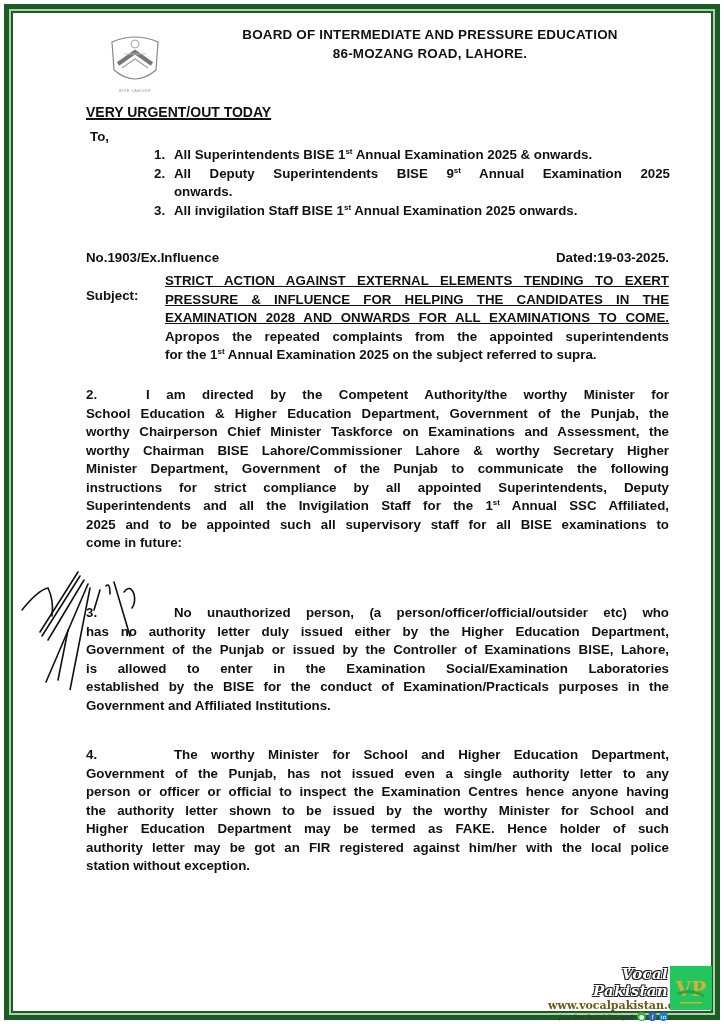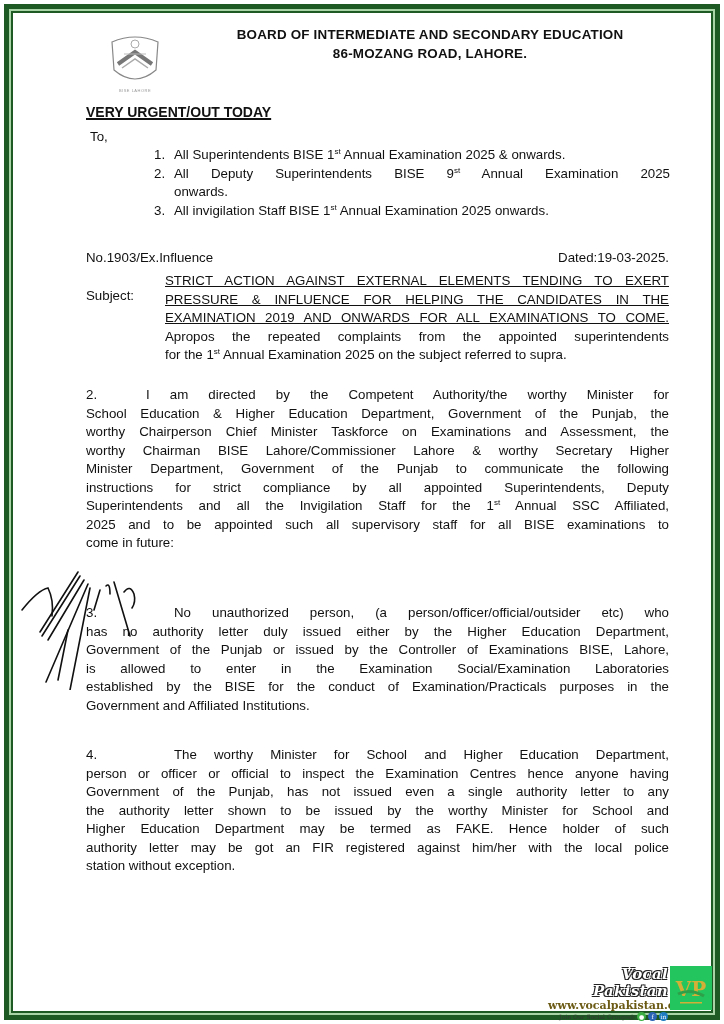--- a/index.html
+++ b/index.html
@@ -19,21 +19,21 @@
     border: 2px solid #a9d4a8;
     box-sizing: border-box;
   }
   .frame-inner {
     position: absolute; left: 11px; top: 11px; right: 11px; bottom: 11px;
     border: 2px solid #1e5a24;
     box-sizing: border-box;
   }
   .page {
     position: absolute; left: 86px; top: 0; width: 583px;
-    font-size: 13.3px; line-height: 18.5px; font-weight: normal;
+    font-size: 13.3px; line-height: 18.5px; font-weight: bold;
   }
   .logo {
     position: absolute; left: 104px; top: 32px; width: 62px; height: 58px;
   }
   .logo-caption {
     position: absolute; left: 104px; top: 88px; width: 62px; text-align: center;
     font-size: 4px; color: #999; font-weight: normal; letter-spacing: 0.5px;
   }
   .header {
     position: absolute; left: 190px; top: 25px; width: 480px; text-align: center;
@@ -93,21 +93,21 @@
     <path d="M8 10 Q31 0 54 10 L52 38 Q31 56 10 38 Z" fill="none" stroke="#888" stroke-width="1.2"></path>
     <path d="M14 32 L31 20 L48 32" fill="none" stroke="#777" stroke-width="4"></path>
     <path d="M18 36 L31 27 L44 36" fill="none" stroke="#aaa" stroke-width="1.5"></path>
     <circle cx="31" cy="12" r="4" fill="none" stroke="#aaa" stroke-width="1"></circle>
     <line x1="20" y1="22" x2="42" y2="22" stroke="#bbb" stroke-width="1"></line>
   </svg>
 </div>
 <div class="logo-caption">BISE LAHORE</div>
 
 <div class="header">
-  <div>BOARD OF INTERMEDIATE AND SECONDARY EDUCATION</div>
+  <div>BOARD OF INTERMEDIATE AND PRESSURE EDUCATION</div>
   <div>86-MOZANG ROAD, LAHORE.</div>
 </div>
 
 <div class="urgent">VERY URGENT/OUT TODAY</div>
 
 <div class="page" style="position:absolute;left:0;top:0;width:724px;height:1024px;">
   <div class="abs to">To,</div>
 
   <ul class="abs list">
     <li>
@@ -122,21 +122,21 @@
     </li>
   </ul>
 
   <div class="abs ref">No.1903/Ex.Influence</div>
   <div class="abs dated">Dated:19-03-2025.</div>
 
   <div class="abs subj-label">Subject:</div>
   <div class="abs subj-text">
     <span class="jline u">STRICT ACTION AGAINST EXTERNAL ELEMENTS TENDING TO EXERT</span>
     <span class="jline u">PRESSURE &amp; INFLUENCE FOR HELPING THE CANDIDATES IN THE</span>
-    <span class="jline u">EXAMINATION 2019 AND ONWARDS FOR ALL EXAMINATIONS TO COME.</span>
+    <span class="jline u">EXAMINATION 2028 AND ONWARDS FOR ALL EXAMINATIONS TO COME.</span>
     <span class="jline">Apropos the repeated complaints from the appointed superintendents</span>
     <span class="lline"><span>for the 1</span><sup>st</sup><span> Annual Examination 2025 on the subject referred to supra.</span></span>
   </div>
 
   <div class="abs para" style="top:386px;">
     <span class="jline"><span style="display:inline-block;width:60px;text-align-last:left;">2.</span><span>I am directed by the Competent Authority/the worthy Minister for</span></span>
     <span class="jline">School Education &amp; Higher Education Department, Government of the Punjab, the</span>
     <span class="jline">worthy Chairperson Chief Minister Taskforce on Examinations and Assessment, the</span>
     <span class="jline">worthy Chairman BISE Lahore/Commissioner Lahore &amp; worthy Secretary Higher</span>
     <span class="jline">Minister Department, Government of the Punjab  to communicate the following</span>
@@ -150,22 +150,22 @@
     <span class="jline"><span style="display:inline-block;width:88px;text-align-last:left;">3.</span><span>No unauthorized person, (a person/officer/official/outsider etc) who</span></span>
     <span class="jline">has no authority letter duly issued either by the Higher Education Department,</span>
     <span class="jline">Government of the Punjab or issued by the Controller of Examinations BISE, Lahore,</span>
     <span class="jline">is allowed to enter in the Examination Social/Examination Laboratories</span>
     <span class="jline">established by the BISE for the conduct of Examination/Practicals purposes in the</span>
     <span class="lline">Government and Affiliated Institutions.</span>
   </div>
 
   <div class="abs para" style="top:746px;">
     <span class="jline"><span style="display:inline-block;width:88px;text-align-last:left;">4.</span><span>The worthy Minister for School and Higher Education Department,</span></span>
+    <span class="jline">Government of the Punjab, has not issued even a single authority letter to any</span>
     <span class="jline">person or officer or official to inspect the Examination Centres hence anyone having</span>
-    <span class="jline">Government of the Punjab, has not issued even a single authority letter to any</span>
     <span class="jline">the authority letter shown to be issued by the worthy Minister for School and</span>
     <span class="jline">Higher Education Department may be termed as FAKE. Hence holder of such</span>
     <span class="jline">authority letter may be got an FIR registered against him/her with the local police</span>
     <span class="lline">station without exception.</span>
   </div>
 </div>
 
 <div class="signature">
   <svg width="140" height="120" viewBox="0 0 140 120" fill="none" stroke="#111" stroke-width="1.6" stroke-linecap="round">
     <path d="M4 40 Q20 20 30 18 Q36 30 34 46"></path>

